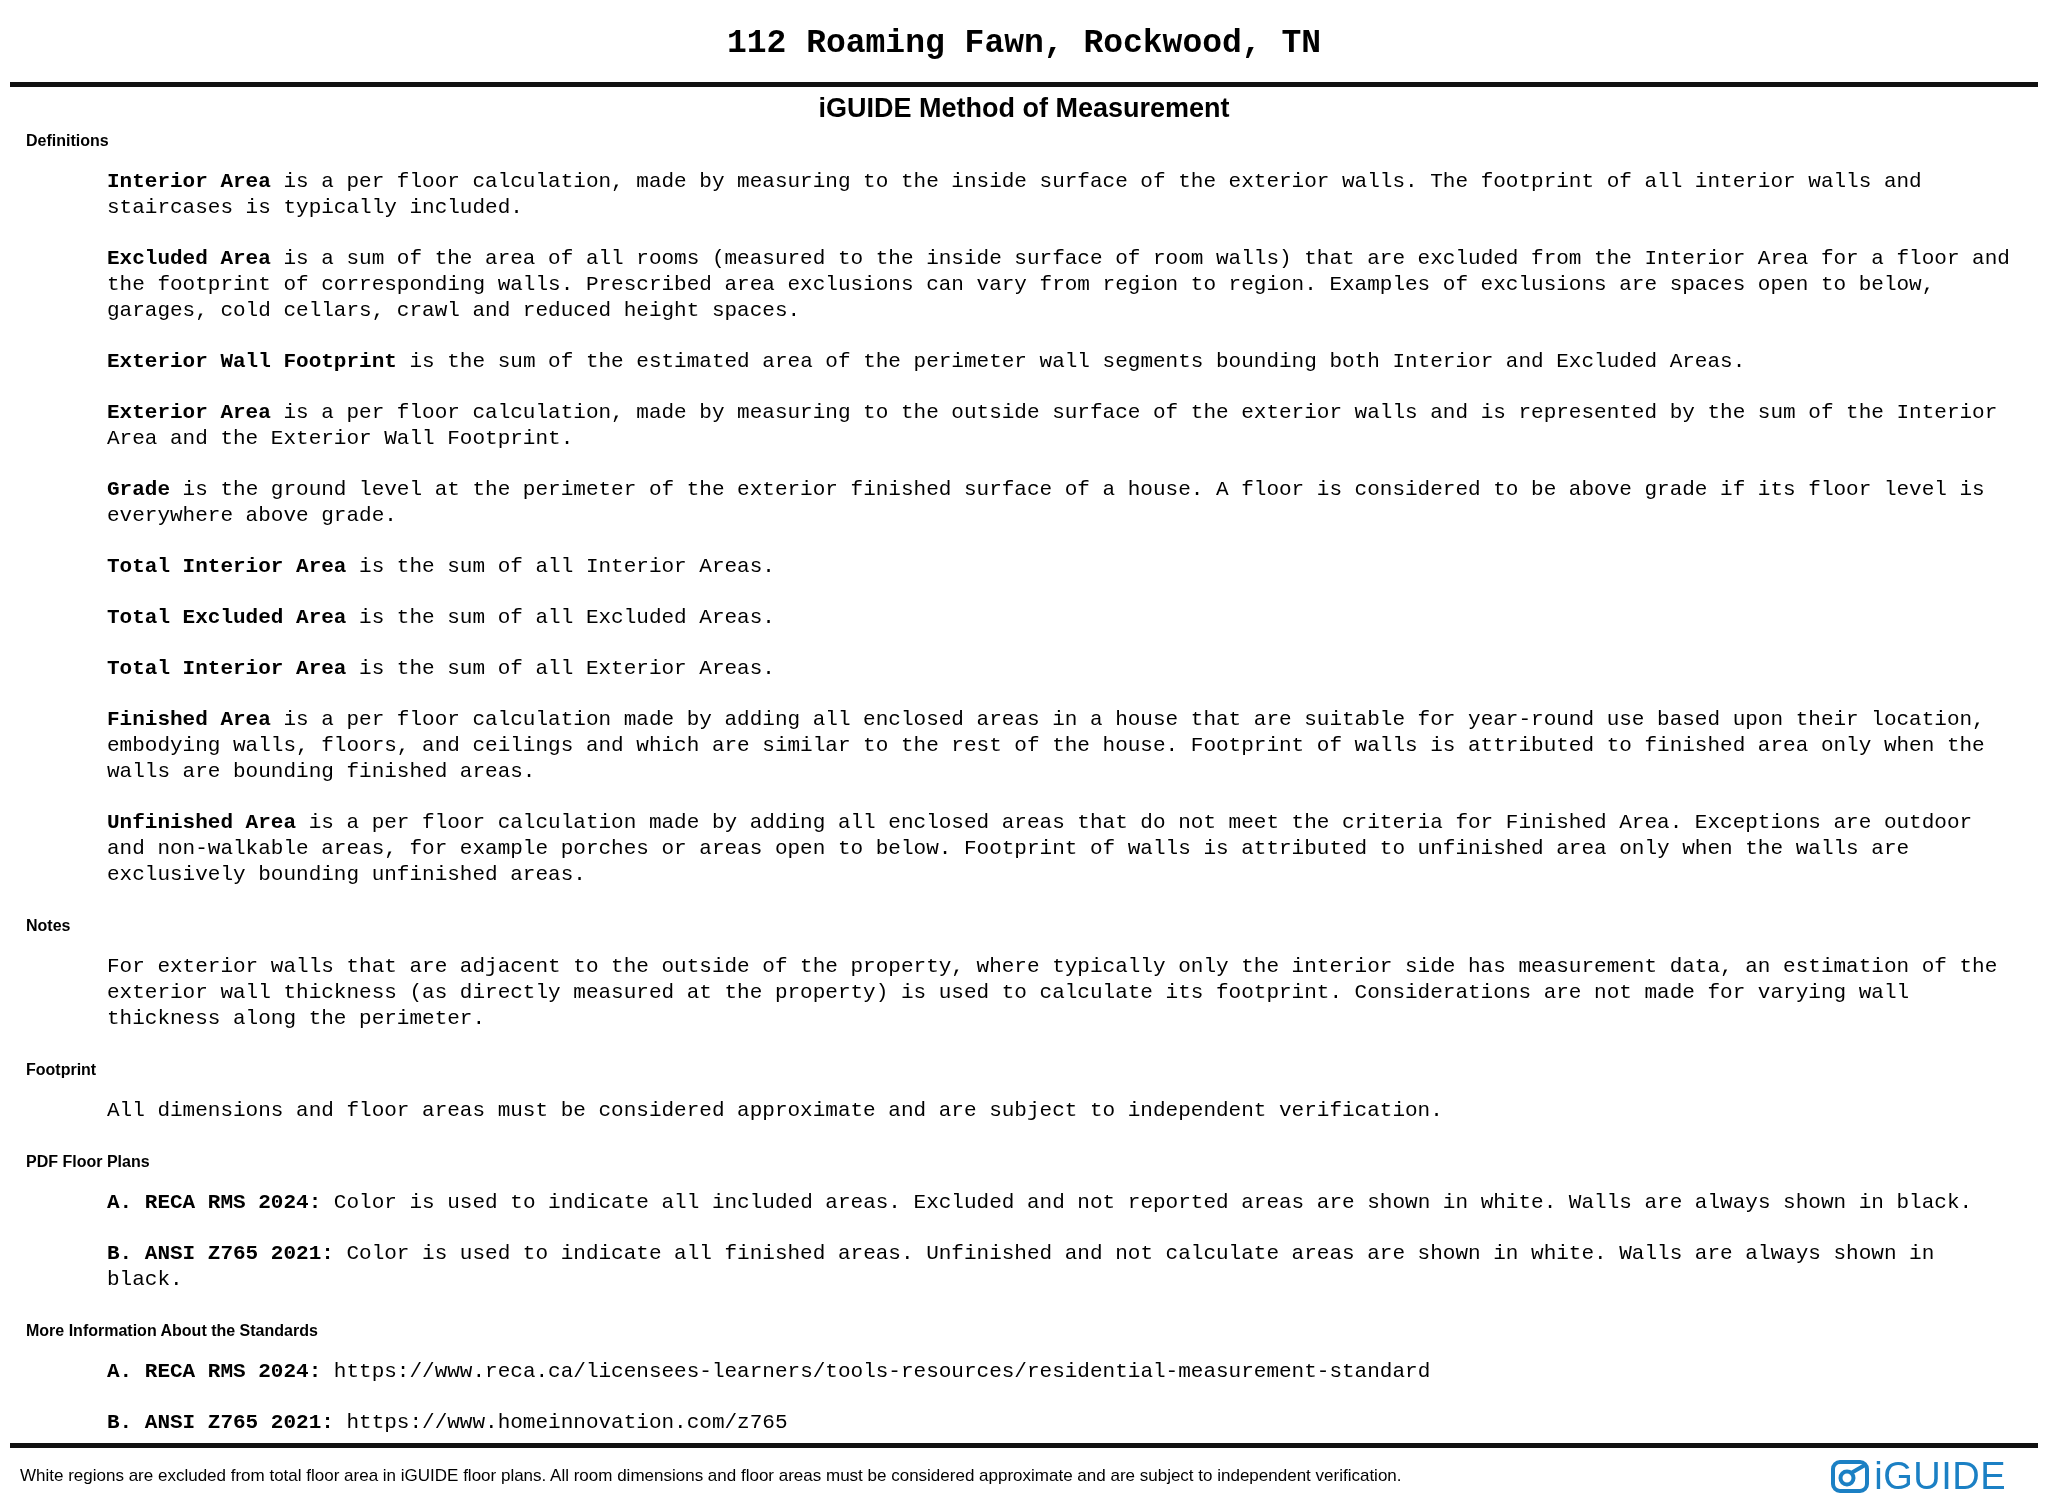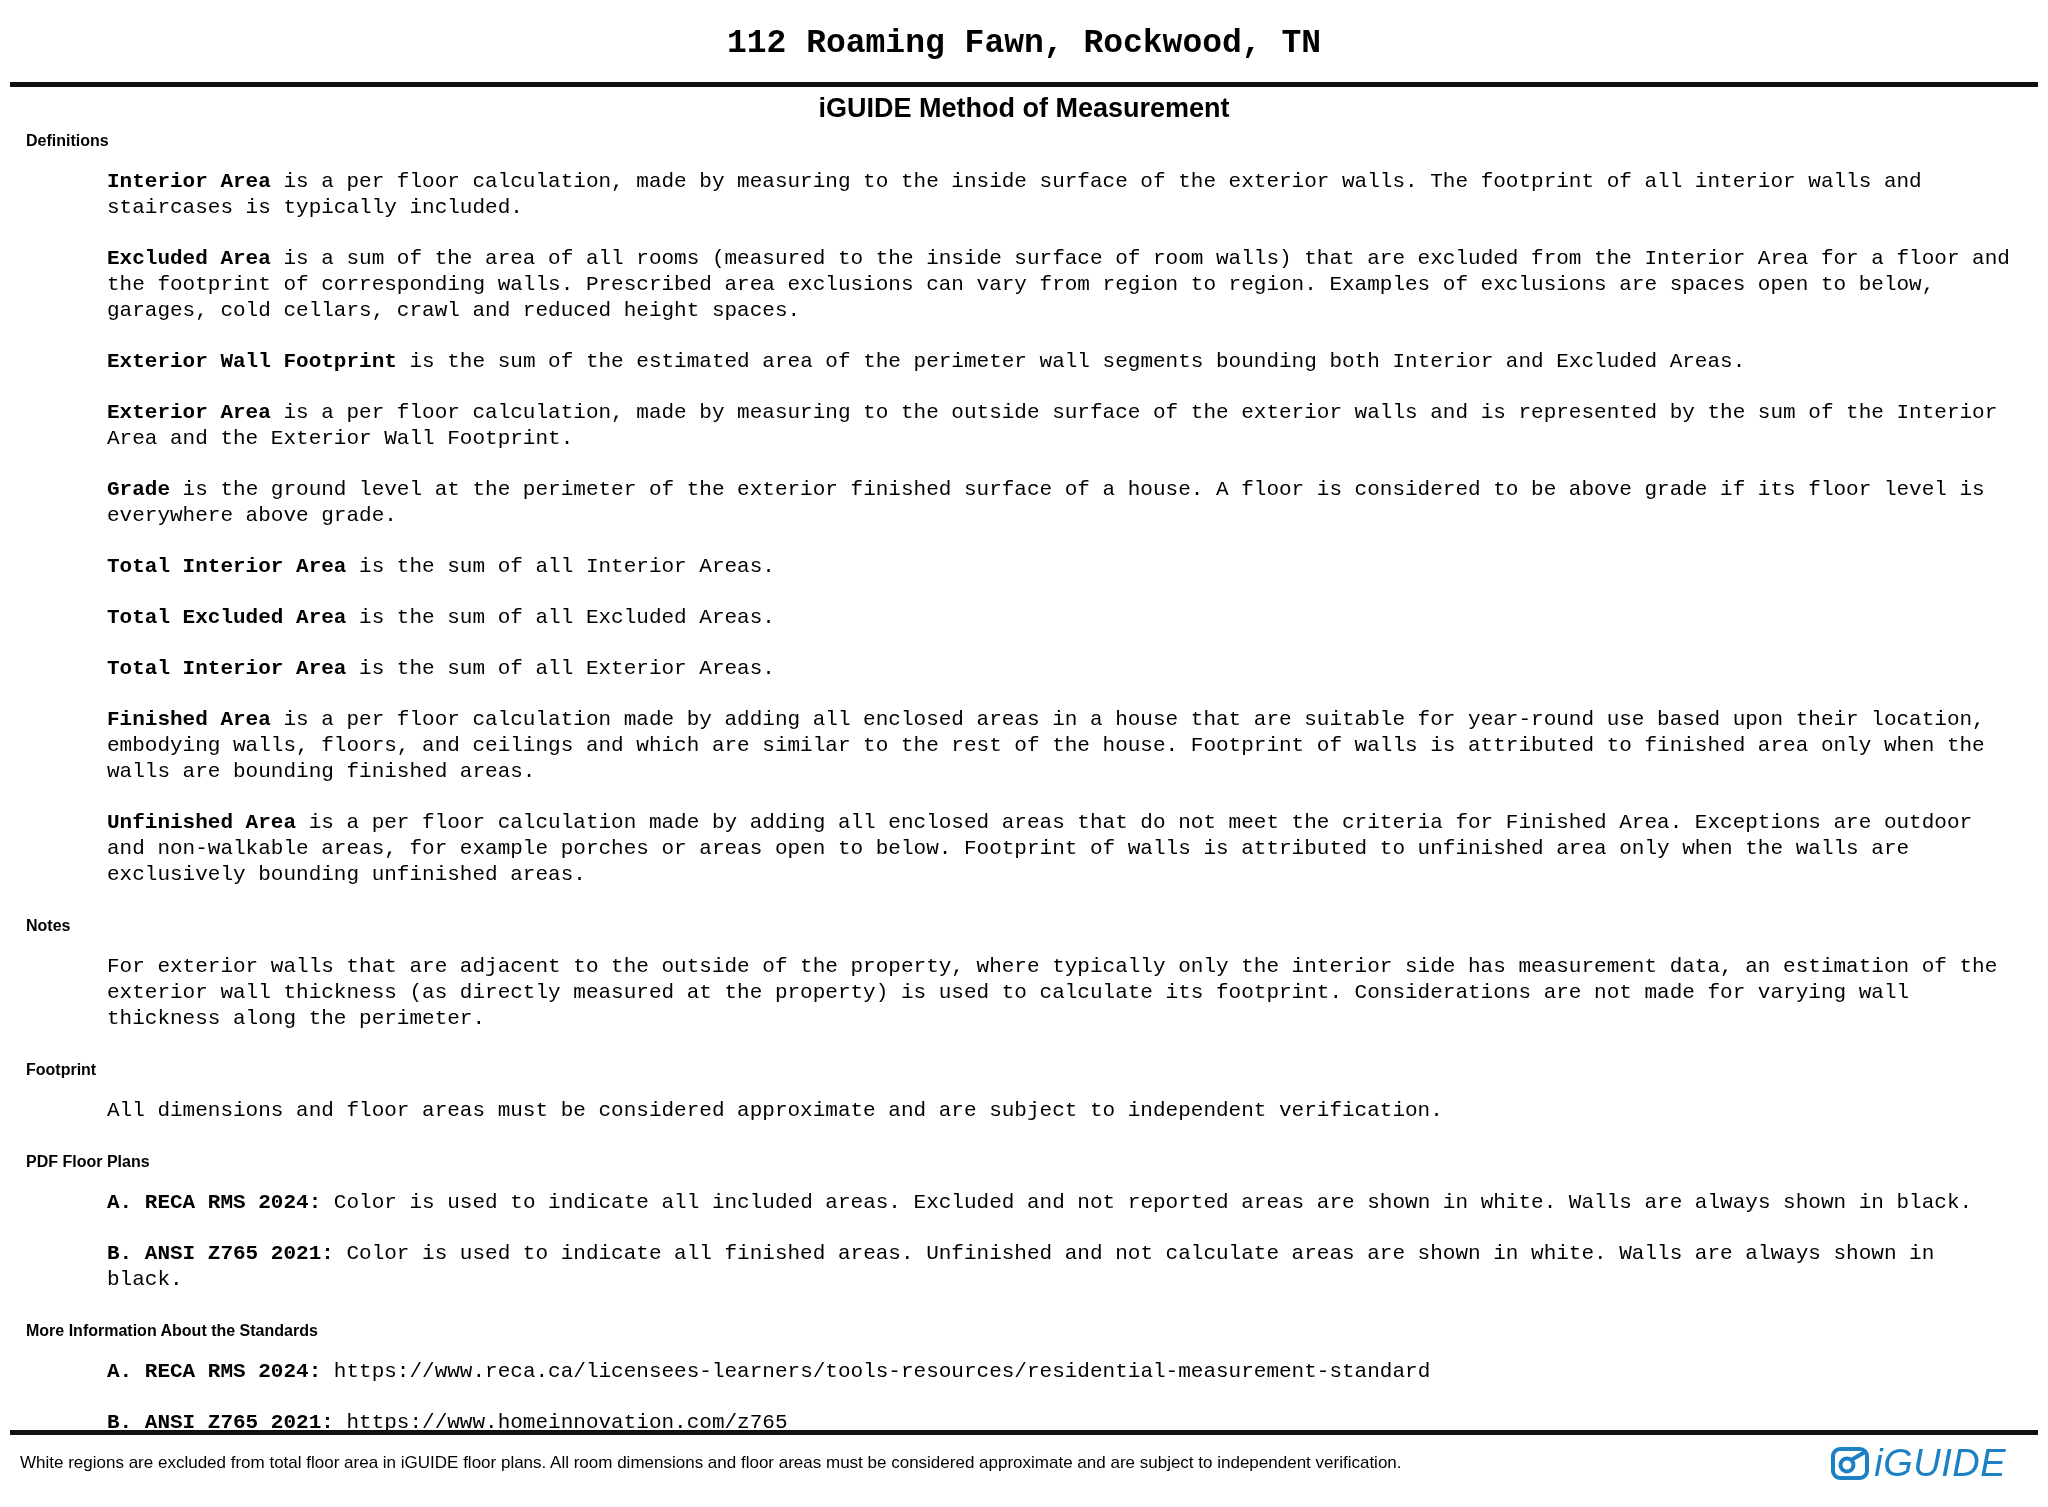--- a/index.html
+++ b/index.html
@@ -22,30 +22,29 @@
   .section-heading{
     font-size:16px;line-height:26px;font-weight:bold;
     margin:12px 0 15px 26px;
   }
   .section-heading.first{margin-top:6px;}
   .para{
     margin:0 28px 25px 107px;
     font-size:21px;line-height:26px;font-family:Liberation Mono, monospace;
   }
   .term{font-weight:bold;}
-  .footer{position:absolute;left:0;right:0;bottom:13px;}
+  .footer{position:absolute;left:0;right:0;bottom:0;}
   .footer-row{
     display:flex;justify-content:space-between;align-items:center;
     padding:9px 42px 12px 20px;
   }
   .footer-note{font-size:17px;line-height:20px;}
   .logo{
     display:inline-flex;align-items:center;gap:4px;
     color:#1b80c4;
-    font-style:italic;
   }
   .logo-text{
     font-size:38px;line-height:38px;font-weight:400;letter-spacing:0.5px;
   }
   .logo-icon{display:block;}
 </style>
 </head>
 <body>
 
 <h1 class="page-title">112 Roaming Fawn, Rockwood, TN</h1>

